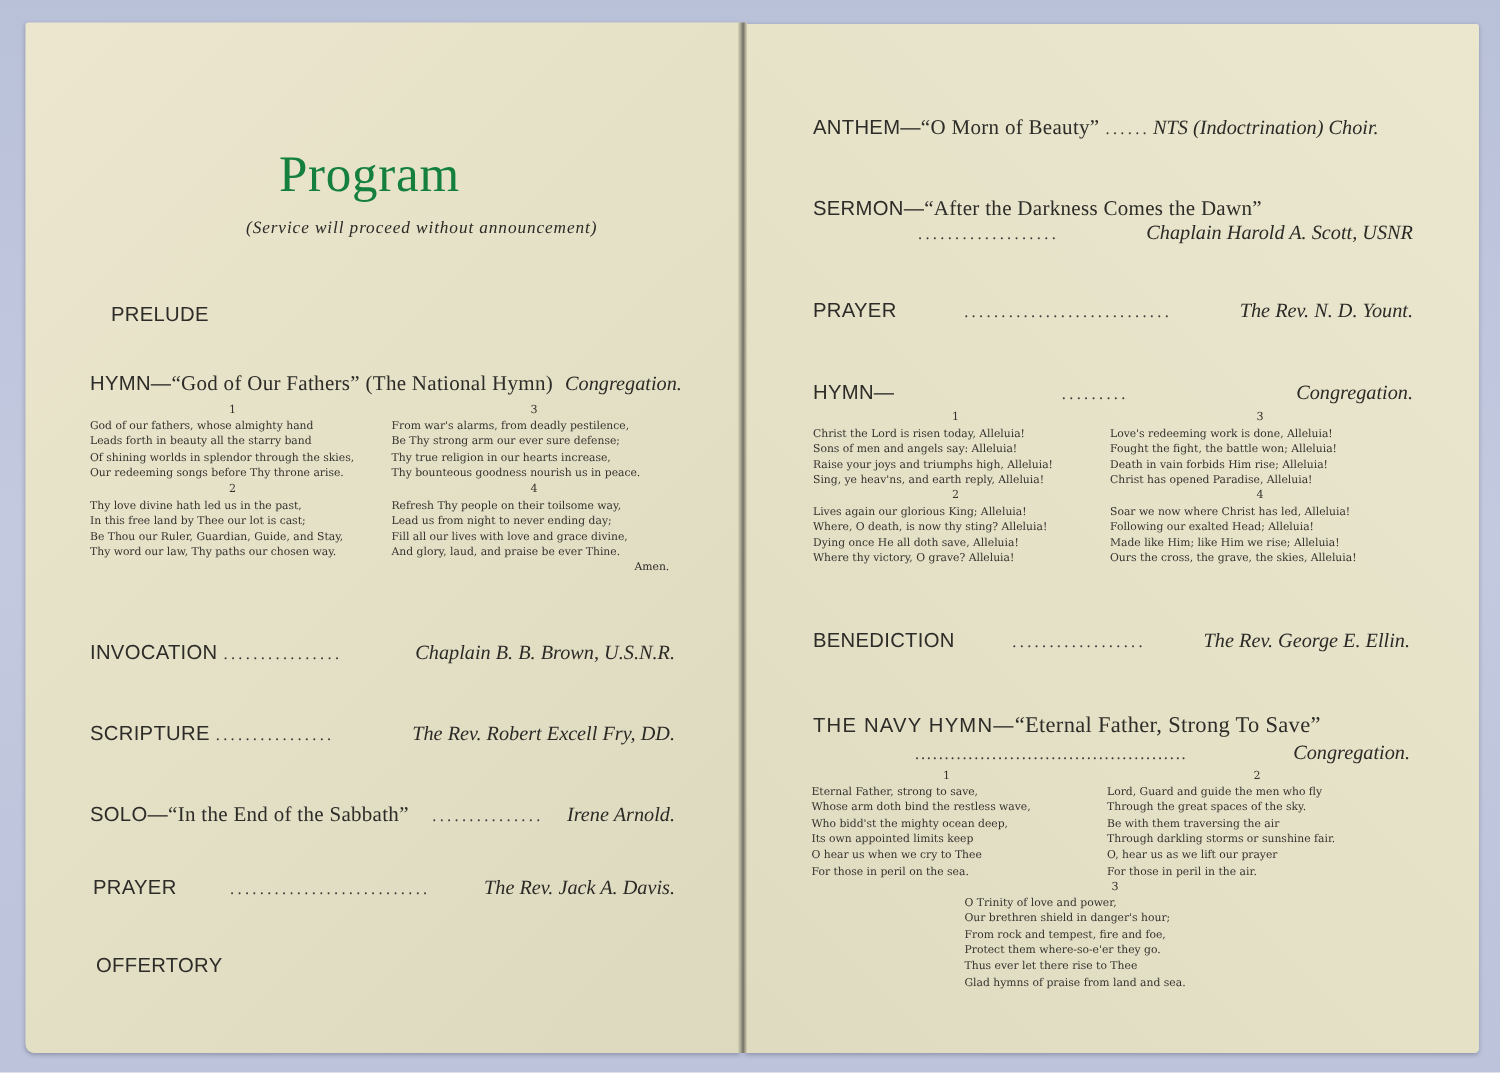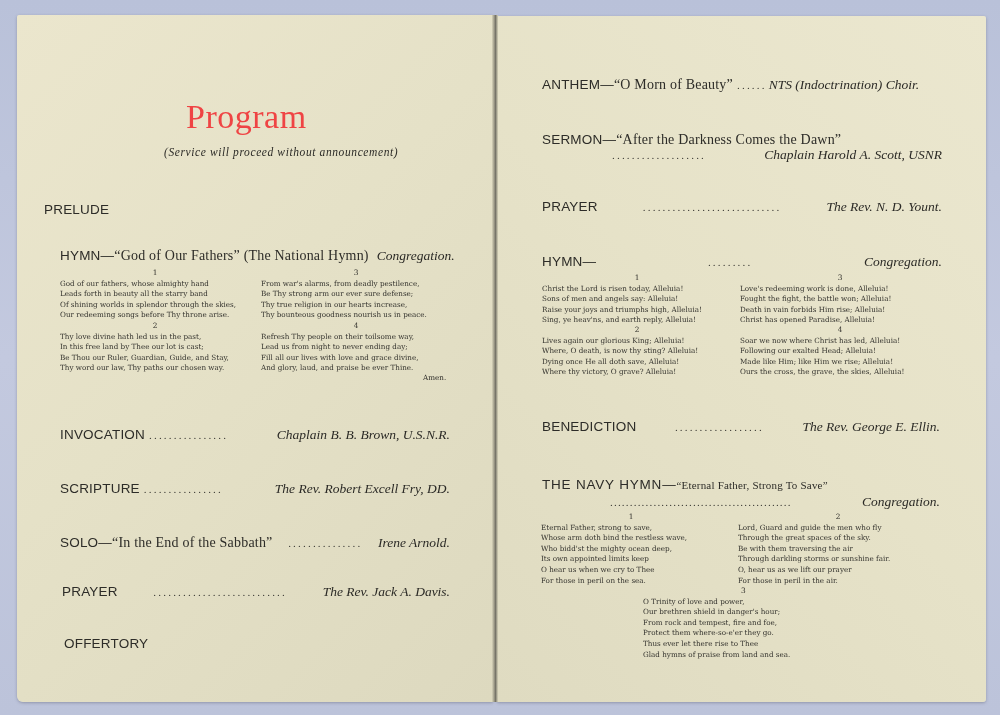--- a/index.html
+++ b/index.html
@@ -24,21 +24,21 @@
       border-radius: 0 2px 3px 0;
       background: linear-gradient(225deg, #ebe7cf 0%, #e6e2c8 50%, #dfdbc1 100%);
     }
     .spine {
       position: absolute; left: 492px; top: 15px; width: 6px; height: 687px;
       background: linear-gradient(90deg, #d8d4ba 0%, #8f8c7c 45%, #6f6d62 55%, #d6d2b8 100%);
     }
     .abs { position: absolute; white-space: nowrap; }
     .title {
       font-family: "Liberation Serif", serif;
-      font-size: 34px; letter-spacing: 0.5px; color: #ef4444;
+      font-size: 34px; letter-spacing: 0.5px; color: #15803d;
     }
     .subtitle { font-style: italic; font-size: 11.5px; letter-spacing: 0.6px; }
     .heading {
       font-family: "Liberation Sans", "DejaVu Sans", sans-serif;
       font-size: 13.5px; letter-spacing: 0.2px; color: #2d2c28;
     }
     .heading .song {
       font-family: "Liberation Serif", serif; font-size: 14px;
     }
     .perf { font-style: italic; font-size: 13.5px; font-family: "Liberation Serif", serif; }
@@ -58,21 +58,21 @@
 </head>
 <body>
 
 <div class="page left"></div>
 <div class="page right"></div>
 <div class="spine"></div>
 
 <div class="abs title" style="left:186px; top:98px;">Program</div>
 <div class="abs subtitle" style="left:124px; top:146px;margin-left:40px;">(Service will proceed without announcement)</div>
 
-<div class="abs heading" style="left:44px; top:202px;">PRELUDE</div>
+<div class="abs heading" style="left:74px; top:202px;">PRELUDE</div>
 
 <div class="row" style="left:60px; top:248px; width:390px;">
   <span class="heading">HYMN—</span>
   <span class="heading"><span class="song">“God of Our Fathers” (The National Hymn)</span></span>
   <span class="fill"></span>
   <span class="perf">Congregation.</span>
 </div>
 
 <div class="verse" style="left:60px; top:268px; width:190px;">
   <span class="num">1</span>
@@ -187,21 +187,21 @@
   <div>Ours the cross, the grave, the skies, Alleluia!</div>
 </div>
 
 <div class="row" style="left:542px; top:419px; width:398px;">
   <span class="heading">BENEDICTION</span>
   <span class="fill dots" style="text-align:center;">..................</span>
   <span class="perf">The Rev. George E. Ellin.</span>
 </div>
 
 <div class="abs" style="left:542px; top:475px;">
-  <span class="heading" style="letter-spacing:0.8px;">THE NAVY HYMN—</span><span class="heading"><span class="song" style="font-size:11px;">“Eternal Father, Strong To Save”</span></span>
+  <span class="heading" style="letter-spacing:0.8px;">THE NAVY HYMN—</span><span class="heading"><span class="song" style="font-size:15px;">“Eternal Father, Strong To Save”</span></span>
 </div>
 <div class="row" style="left:606px; top:494px; width:334px;">
   <span class="fill dots" style="letter-spacing:1.2px;">..............................................</span>
   <span class="perf">Congregation.</span>
 </div>
 
 <div class="verse" style="left:541px; top:512px; width:180px;">
   <span class="num">1</span>
   <div>Eternal Father, strong to save,</div>
   <div>Whose arm doth bind the restless wave,</div>

